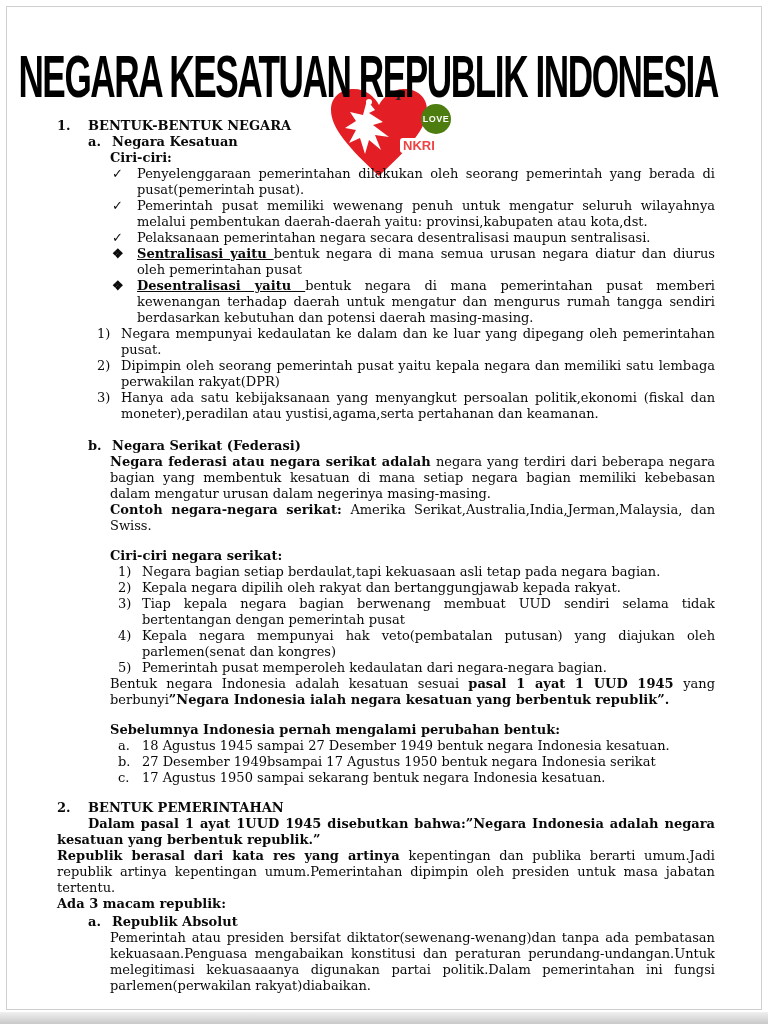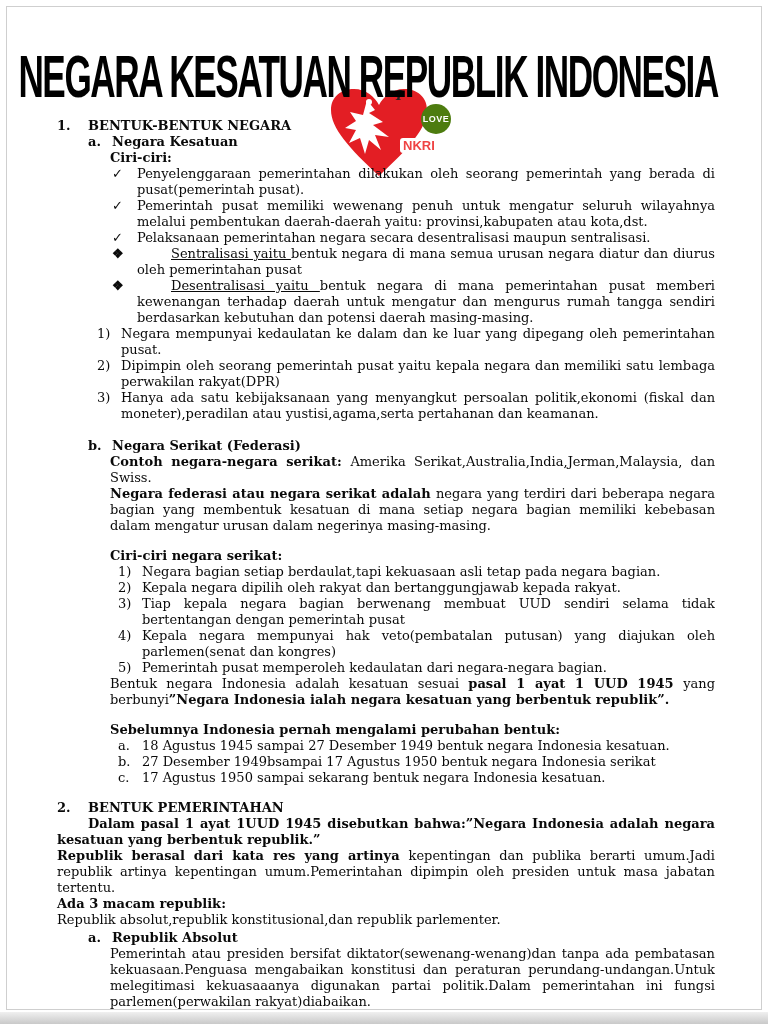--- a/index.html
+++ b/index.html
@@ -34,21 +34,21 @@
   .ml31{margin-left:31px;}
   .ml38{margin-left:38px;}
   .ml40{margin-left:40px;}
   .ml53{margin-left:53px;}
   .ml55{margin-left:55px;}
   .ml61{margin-left:61px;}
   .mt12{margin-top:12px;}
   .mt14{margin-top:14px;}
   .mt16{margin-top:16px;}
   .mt2{margin-top:2px;}
-  .lead{font-weight:normal;text-decoration:underline;margin-left:34px;}
+  .lead{font-weight:bold;text-decoration:underline;}
   .indent31{text-indent:31px;}
 </style>
 </head>
 <body>
 
 <div class="page">
   <div class="page-border"></div>
   <div class="bottom-band"></div>
 
   <div class="title">
@@ -119,24 +119,24 @@
       <span class="num24">3)</span>
       <div class="txt just">Hanya ada satu kebijaksanaan yang menyangkut persoalan politik,ekonomi (fiskal dan moneter),peradilan atau yustisi,agama,serta pertahanan dan keamanan.</div>
     </div>
 
     <div class="row b ml31 mt16">
       <span class="num24">b.</span>
       <span>Negara Serikat (Federasi)</span>
     </div>
 
     <div class="ml53 just">
+      <span class="b">Negara federasi atau negara serikat adalah </span><span>negara yang terdiri dari beberapa negara bagian yang membentuk kesatuan di mana setiap negara bagian memiliki kebebasan dalam mengatur urusan dalam negerinya masing-masing.</span>
+    </div>
+    <div class="ml53 just">
       <span class="b">Contoh negara-negara serikat: </span><span>Amerika Serikat,Australia,India,Jerman,Malaysia, dan Swiss.</span>
-    </div>
-    <div class="ml53 just">
-      <span class="b">Negara federasi atau negara serikat adalah </span><span>negara yang terdiri dari beberapa negara bagian yang membentuk kesatuan di mana setiap negara bagian memiliki kebebasan dalam mengatur urusan dalam negerinya masing-masing.</span>
     </div>
 
     <div class="ml53 b mt14">Ciri-ciri negara serikat:</div>
 
     <div class="row ml61">
       <span class="num24">1)</span>
       <div class="txt just">Negara bagian setiap berdaulat,tapi kekuasaan asli tetap pada negara bagian.</div>
     </div>
     <div class="row ml61">
       <span class="num24">2)</span>
@@ -179,21 +179,20 @@
       <span>BENTUK PEMERINTAHAN</span>
     </div>
 
     <div class="just b indent31">Dalam pasal 1 ayat 1UUD 1945 disebutkan bahwa:”Negara Indonesia adalah negara kesatuan yang berbentuk republik.”</div>
 
     <div class="just">
       <span class="b">Republik berasal dari kata res yang artinya </span><span>kepentingan dan publika berarti umum.Jadi republik artinya kepentingan umum.Pemerintahan dipimpin oleh presiden untuk masa jabatan tertentu.</span>
     </div>
 
     <div class="b">Ada 3 macam republik:</div>
-    <div class="just">Republik absolut,republik konstitusional,dan republik parlementer.</div>
 
     <div class="row b ml31 mt2">
       <span class="num24">a.</span>
       <span>Republik Absolut</span>
     </div>
 
     <div class="ml53 just">Pemerintah atau presiden bersifat diktator(sewenang-wenang)dan tanpa ada pembatasan kekuasaan.Penguasa mengabaikan konstitusi dan peraturan perundang-undangan.Untuk melegitimasi kekuasaaanya digunakan partai politik.Dalam pemerintahan ini fungsi parlemen(perwakilan rakyat)diabaikan.</div>
 
   </div>
 </div>

